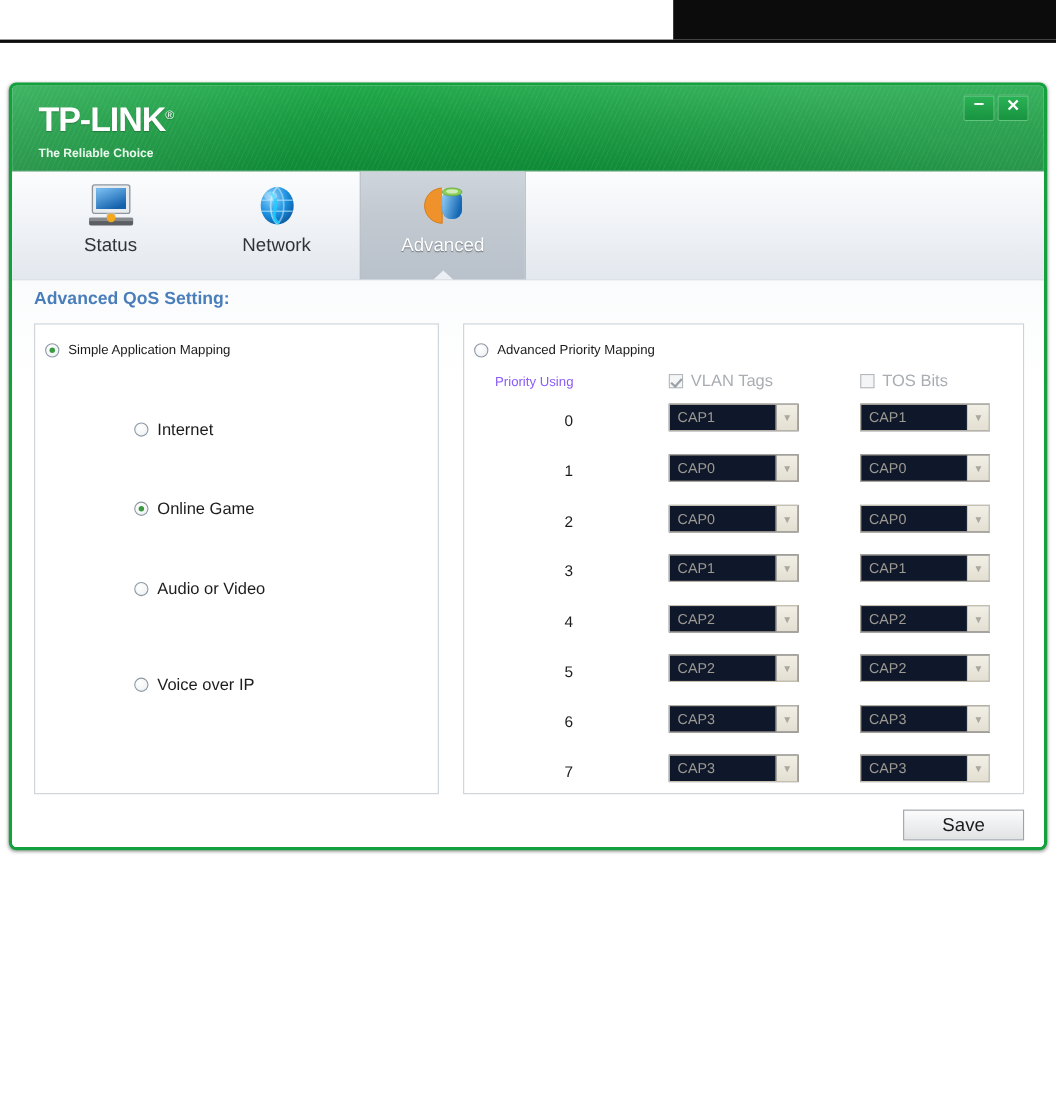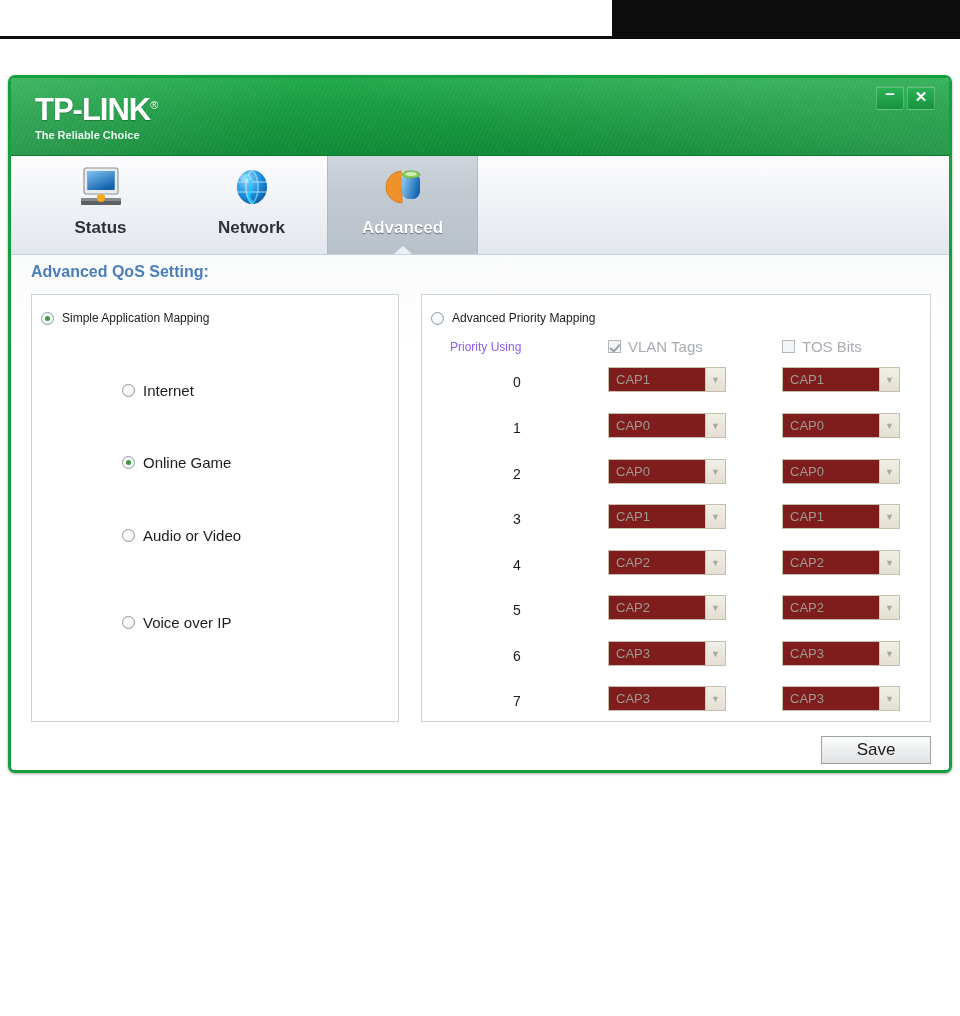--- a/index.html
+++ b/index.html
@@ -74,21 +74,21 @@
     font-size: 11px;
     vertical-align: super;
     font-weight: normal;
     letter-spacing: 0;
   }
   #brand-tagline {
     font-size: 11px;
     font-weight: bold;
     color: #e9f7ec;
     line-height: 13px;
-    margin-top: 2px;
+    margin-top: 8px;
   }
 
   #window-controls {
     position: absolute;
     right: 14px;
     top: 8px;
     display: flex;
     gap: 3px;
   }
   .win-btn {
@@ -135,22 +135,21 @@
   }
   .tab .tab-icon {
     height: 46px;
     display: flex;
     align-items: center;
     justify-content: center;
   }
   .tab .tab-label {
     font-size: 17px;
     color: #2d3338;
-    margin-top: 8px;
-    font-weight: bold;
+    margin-top: 3px;
   }
   .tab.active .tab-label {
     color: #ffffff;
     text-shadow: 0 1px 1px rgba(80,86,92,.8);
   }
   .tab.active .tab-arrow {
     position: absolute;
     bottom: 0;
     left: 50%;
     transform: translateX(-50%);
@@ -289,21 +288,21 @@
     text-align: center;
     font-size: 14px;
     color: #1c1c1c;
   }
   .ddl {
     position: absolute;
     top: 0;
     width: 118px;
     height: 25px;
     border: 1px solid #c5bfae;
-    background: #7f1d1d;
+    background: #0f172a;
     box-sizing: border-box;
     display: flex;
     align-items: center;
     cursor: default;
   }
   .ddl .ddl-value {
     flex: 1;
     padding-left: 7px;
     font-size: 13px;
     color: #9c9a92;

